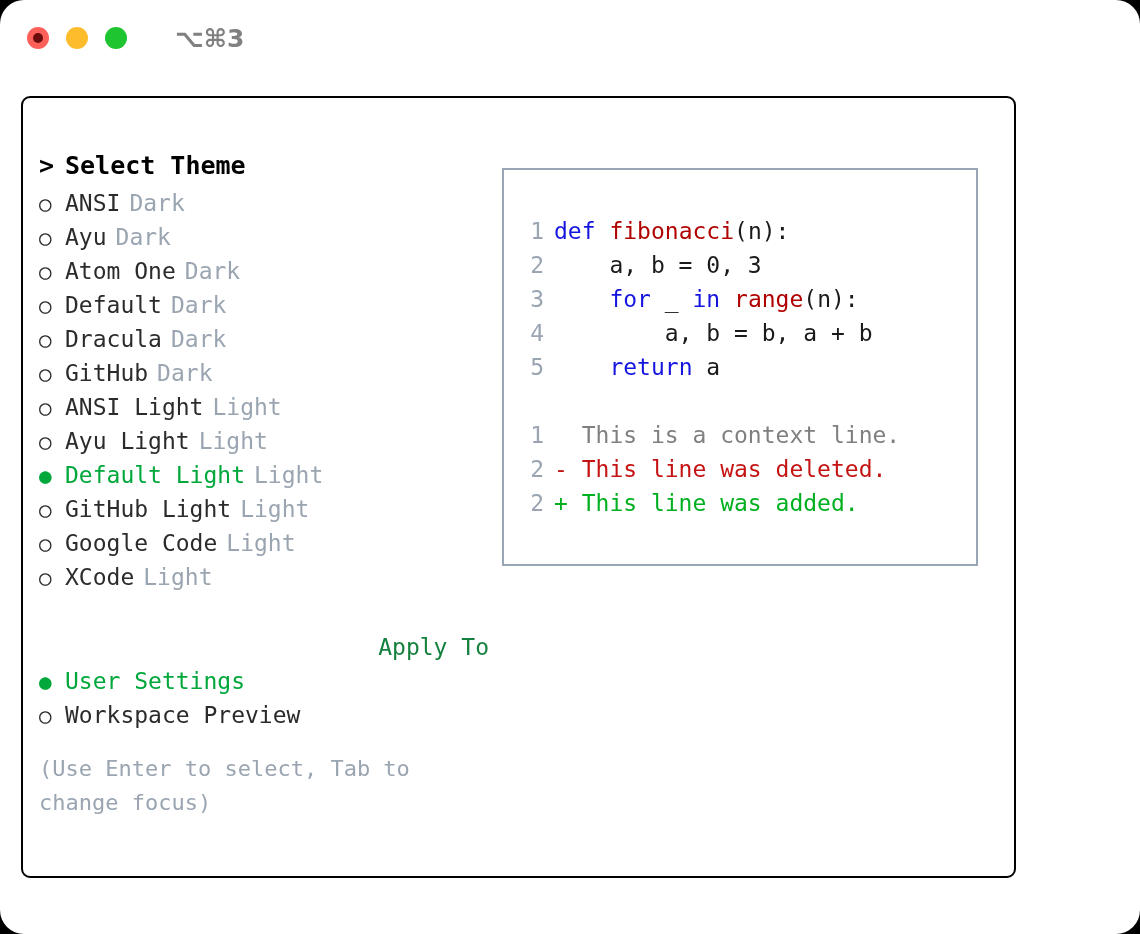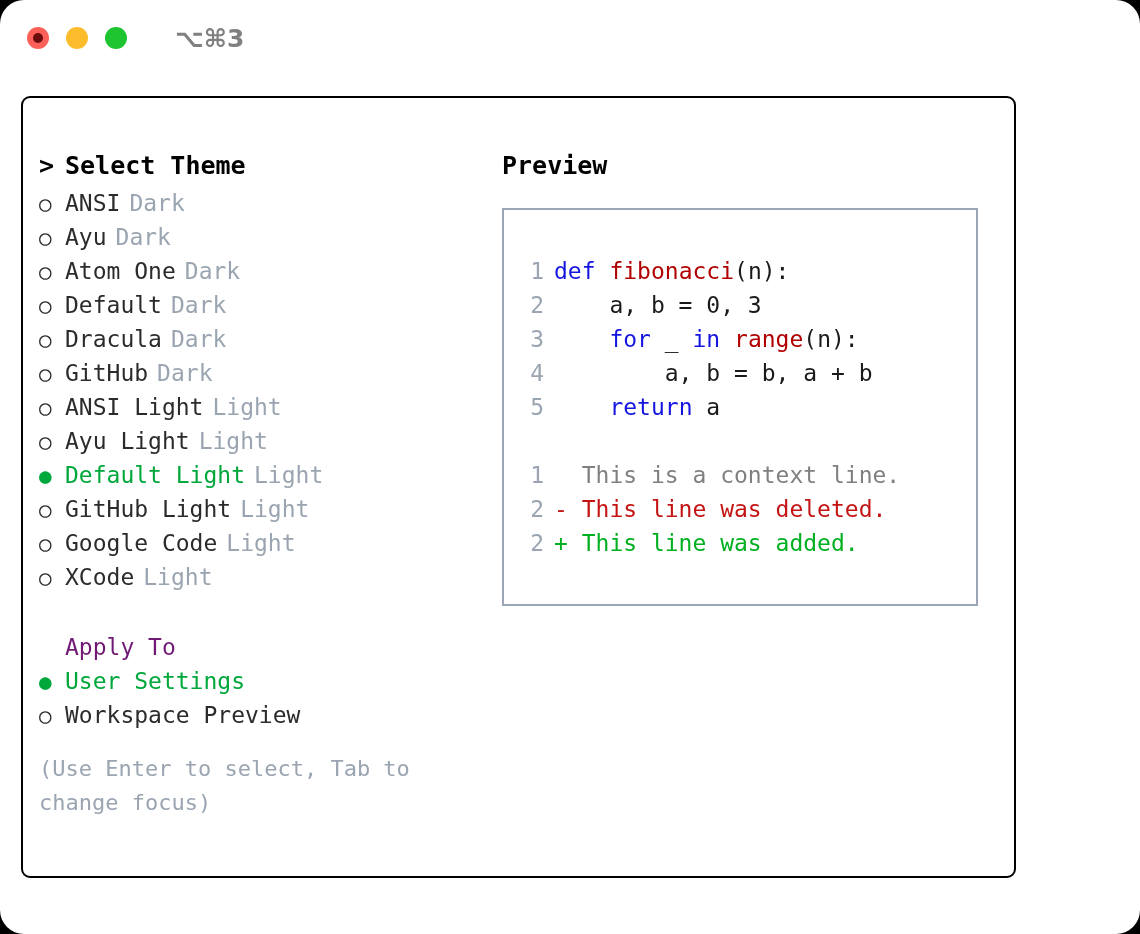--- a/index.html
+++ b/index.html
@@ -133,23 +133,24 @@
   .heading-row .caret {
     display: inline-block;
     width: 26px;
   }
   .section-gap { height: 36px; }
 
   .group-title {
     height: 34px;
     line-height: 34px;
     font-size: 23px;
-    color: #701a75;
+    color: #15803d;
     padding-left: 26px;
     white-space: nowrap;
+    text-align: right;
   }
 
   .hint {
     margin-top: 20px;
     font-size: 22px;
     line-height: 34px;
     color: #9aa5b1;
     width: 400px;
   }
 
@@ -241,21 +242,20 @@
         <div class="group-title">Apply To</div>
         <div id="apply-rows">
             <div class="row selected"><span class="bullet sel">●</span><span class="name">User Settings</span></div>
             <div class="row"><span class="bullet">○</span><span class="name">Workspace Preview</span></div>
           </div>
 
         <div class="hint">(Use Enter to select, Tab to change focus)</div>
       </div>
 
       <div class="right-col">
-        <div class="preview-title">Preview</div>
         <div class="preview-box">
           <div id="code-block">
               <div class="code-line"><span class="lineno">1</span><span class="kw">def</span><span class="plain"> </span><span class="fn">fibonacci</span><span class="plain">(n):</span></div>
               <div class="code-line"><span class="lineno">2</span><span class="plain">    a, b = 0, 3</span></div>
               <div class="code-line"><span class="lineno">3</span><span class="plain">    </span><span class="kw">for</span><span class="plain"> _ </span><span class="kw">in</span><span class="plain"> </span><span class="fn">range</span><span class="plain">(n):</span></div>
               <div class="code-line"><span class="lineno">4</span><span class="plain">        a, b = b, a + b</span></div>
               <div class="code-line"><span class="lineno">5</span><span class="plain">    </span><span class="kw">return</span><span class="plain"> a</span></div>
             </div>
           <div class="blank-line"></div>
           <div id="diff-block">

